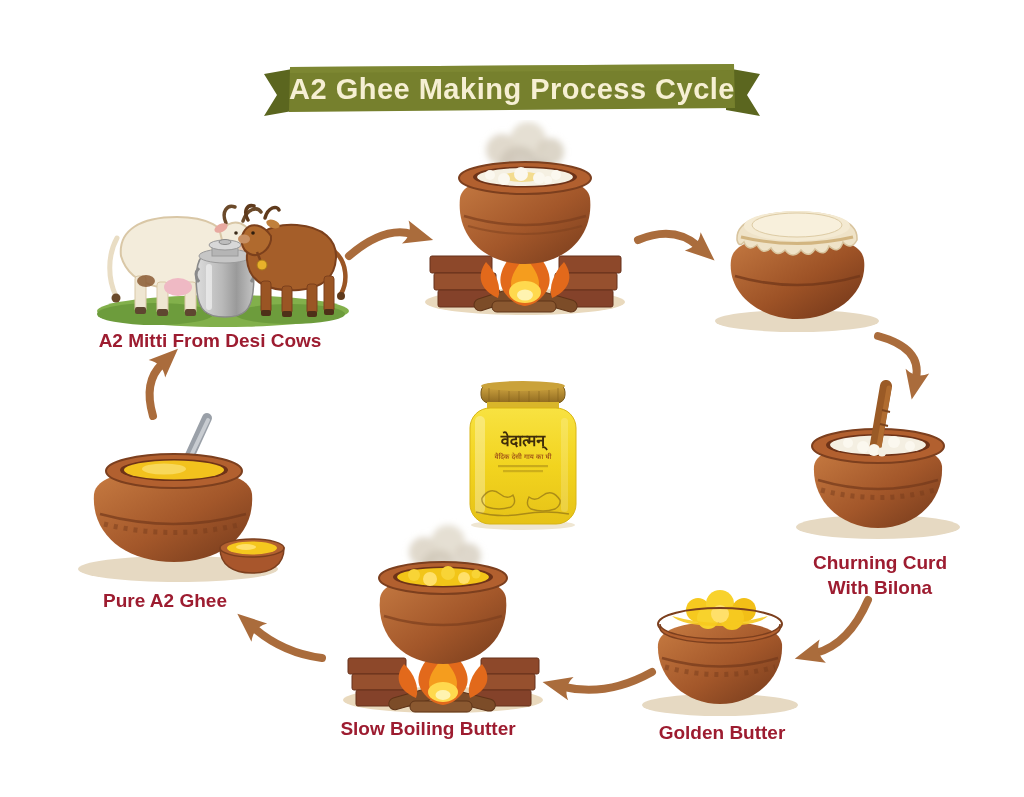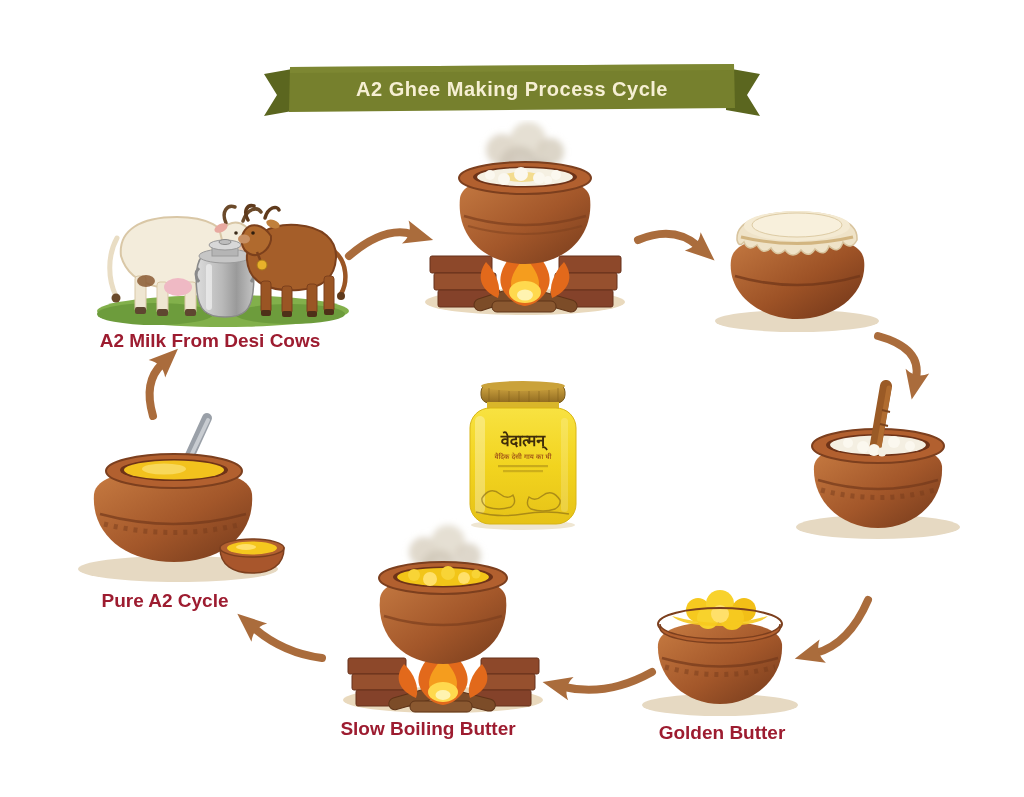--- a/index.html
+++ b/index.html
@@ -4,21 +4,21 @@
 <style>
   html,body{margin:0;padding:0;background:#ffffff;}
   #canvas{position:relative;width:1024px;height:797px;background:#ffffff;overflow:hidden;
           font-family:"Liberation Sans",sans-serif;}
   .abs{position:absolute;}
   .step-label{position:absolute;color:#9d1c30;font-weight:bold;font-size:19px;
               line-height:1.32;text-align:center;white-space:pre-line;}
   #banner-wrap{position:absolute;left:262px;top:58px;width:500px;height:62px;}
   #banner-text{position:absolute;left:0;top:0;width:100%;height:100%;display:flex;
                align-items:center;justify-content:center;color:#f6efd3;font-weight:bold;
-               font-size:20px;letter-spacing:.5px;text-align:right;}
+               font-size:29px;letter-spacing:.5px;text-align:right;}
   svg{display:block;}
 </style>
 </head>
 <body>
 
 <div id="canvas">
 
   <div id="banner-wrap">
     <svg width="500" height="62" viewBox="0 0 500 62">
       <polygon points="2,16 36,10 36,52 2,58 15,37" fill="#5b661f"></polygon>
@@ -355,18 +355,20 @@
     <text x="61" y="81" text-anchor="middle" font-family="'DejaVu Sans',sans-serif" font-size="7" fill="#8a3014">वैदिक देसी गाय का घी</text>
     <rect x="36" y="87" width="50" height="2.2" fill="#7a5c14" opacity=".35"></rect>
     <rect x="41" y="92" width="40" height="2.2" fill="#7a5c14" opacity=".3"></rect>
     <g stroke="#7a5c14" fill="none" stroke-width="1.4" opacity=".55">
       <path d="M20,120 q8,-12 18,-4 q7,6 13,1 q4,8 -2,12 q-12,4 -24,0 q-6,-4 -5,-9"></path>
       <path d="M98,122 q-8,-12 -18,-4 q-7,6 -13,1 q-4,8 2,12 q12,4 24,0 q6,-4 5,-9"></path>
       <path d="M14,134 q24,6 47,2 q23,-4 46,0"></path>
     </g>
   </svg>
 
-  <div class="step-label" style="left:85px;top:328px;width:250px">A2 Milk From Desi Cows</div>
+  <div class="step-label" style="left:85px;top:328px;width:250px">A2 Mitti From Desi Cows</div>
+  <div class="step-label" style="left:780px;top:550px;width:200px">Churning Curd
+With Bilona</div>
   <div class="step-label" style="left:328px;top:716px;width:200px">Slow Boiling Butter</div>
   <div class="step-label" style="left:622px;top:720px;width:200px">Golden Butter</div>
-  <div class="step-label" style="left:65px;top:588px;width:200px">Pure A2 Cycle</div>
+  <div class="step-label" style="left:65px;top:588px;width:200px">Pure A2 Ghee</div>
 
 </div>
 
 </body></html>

